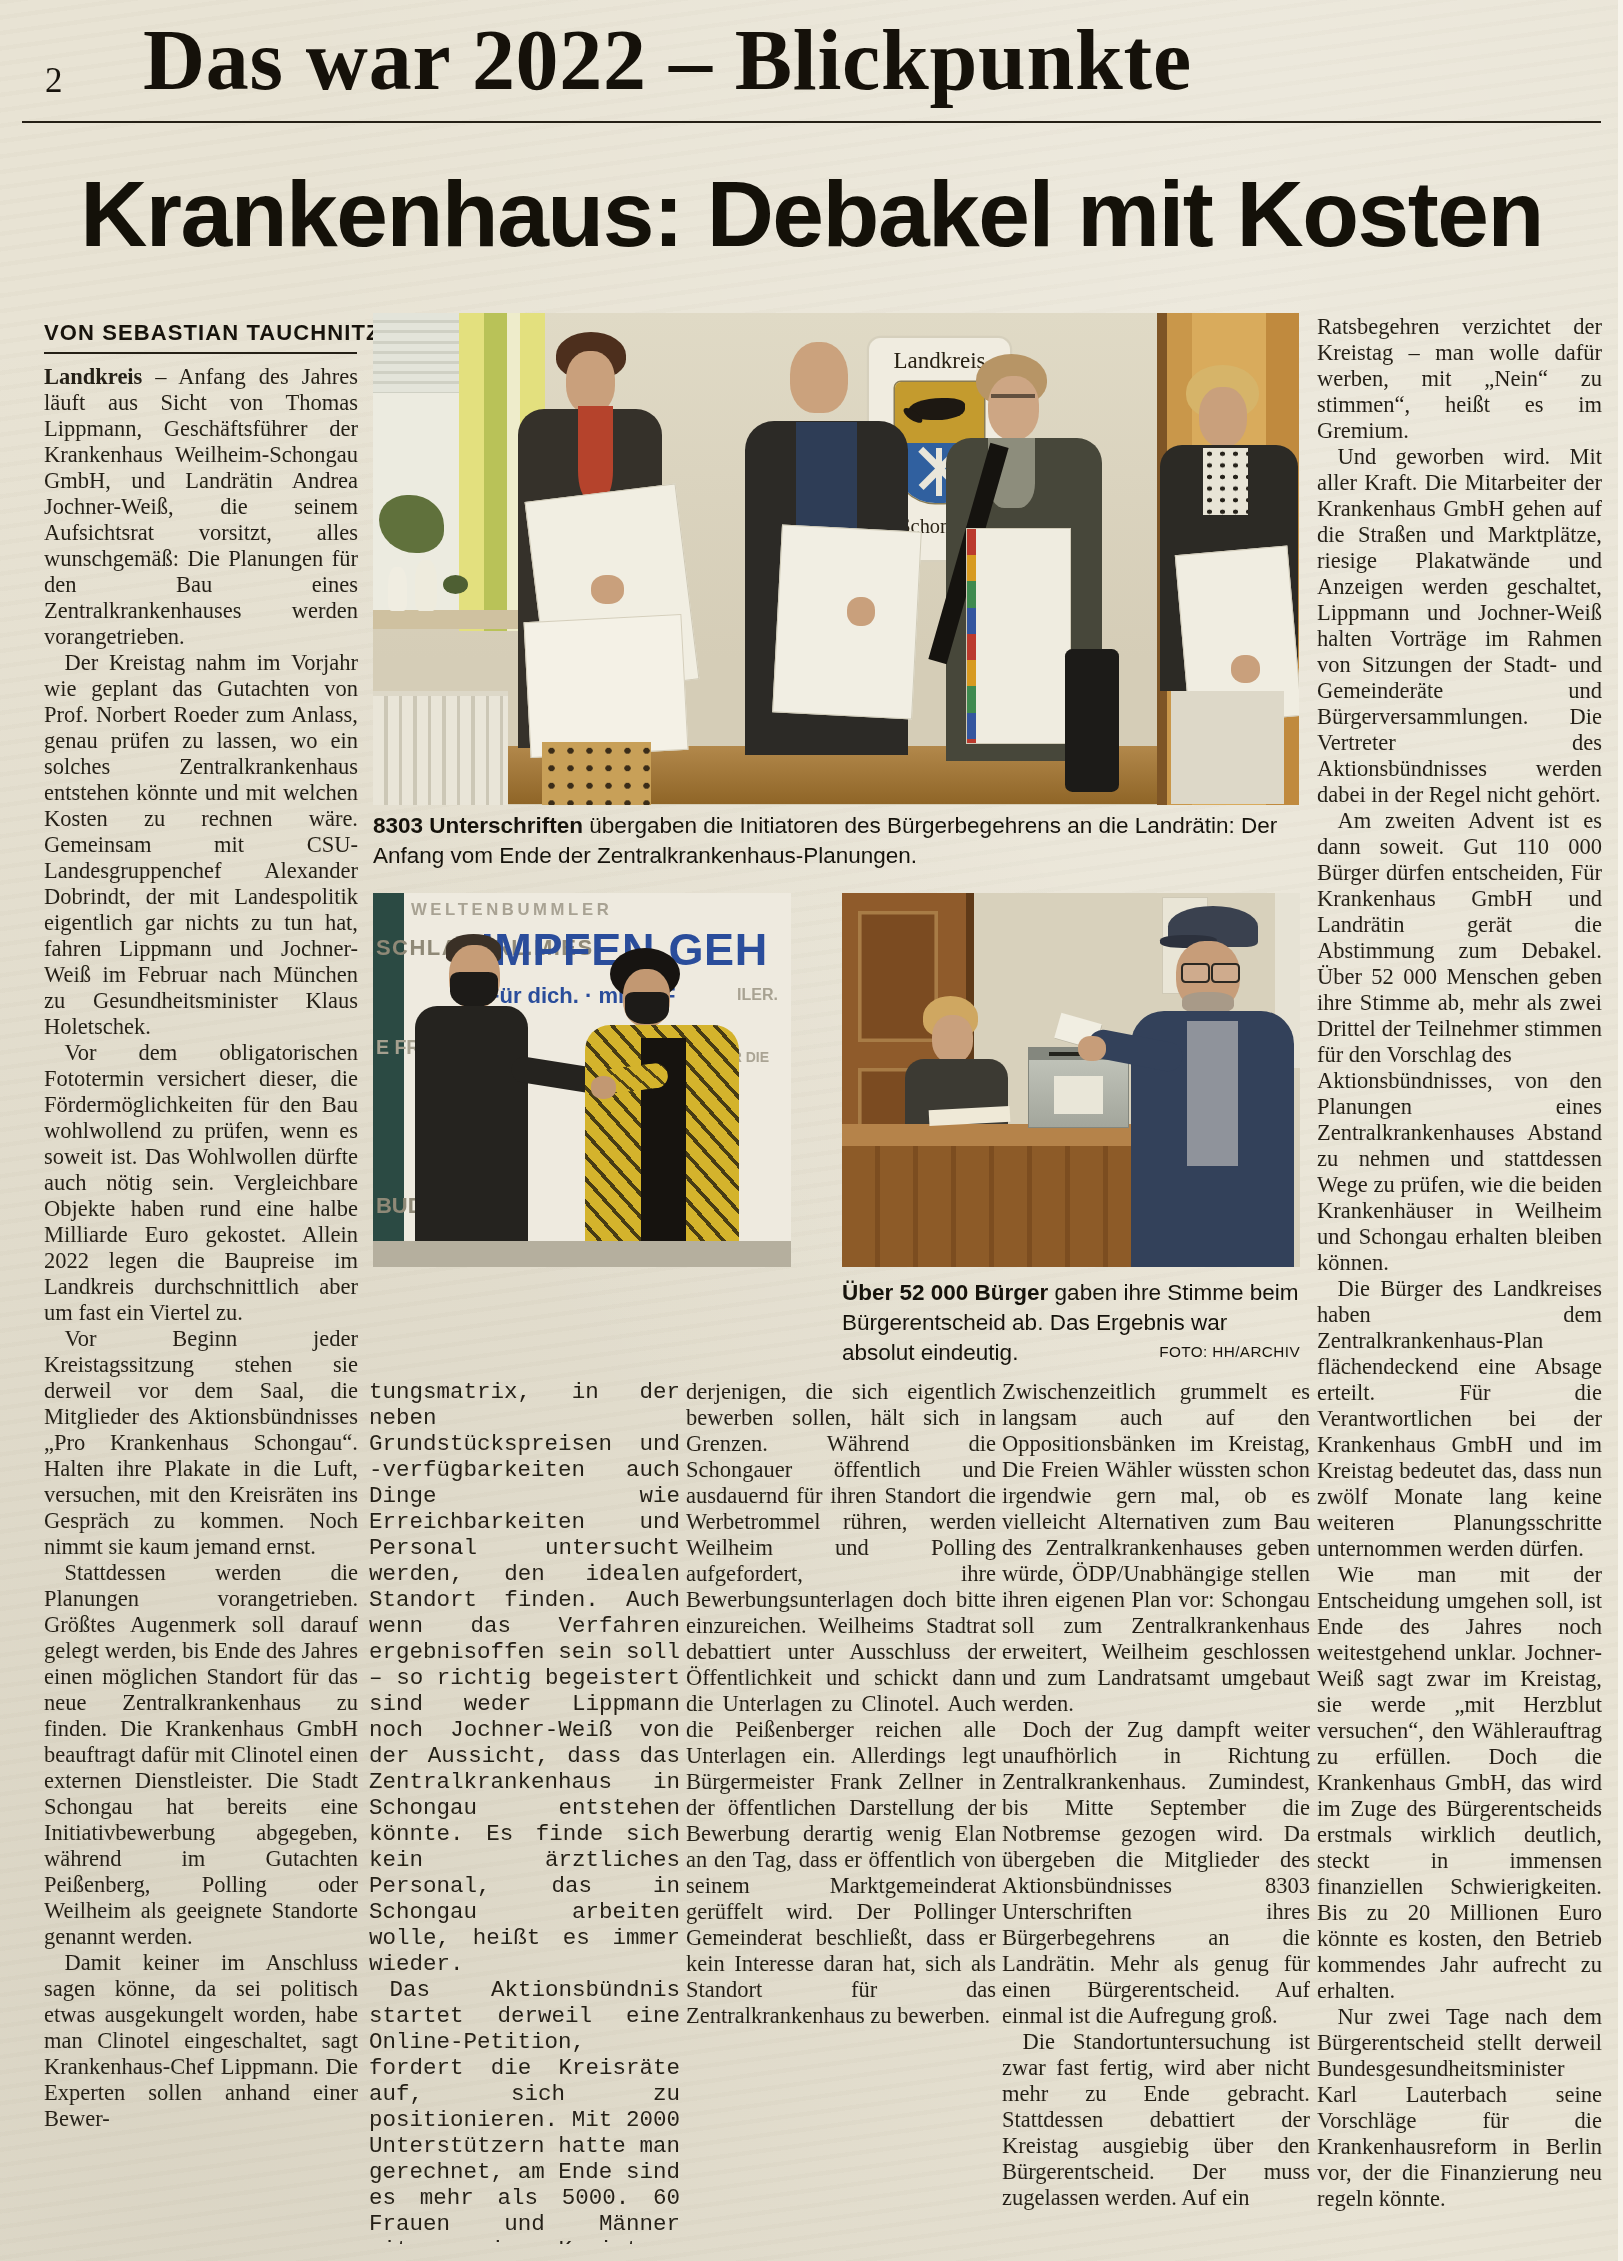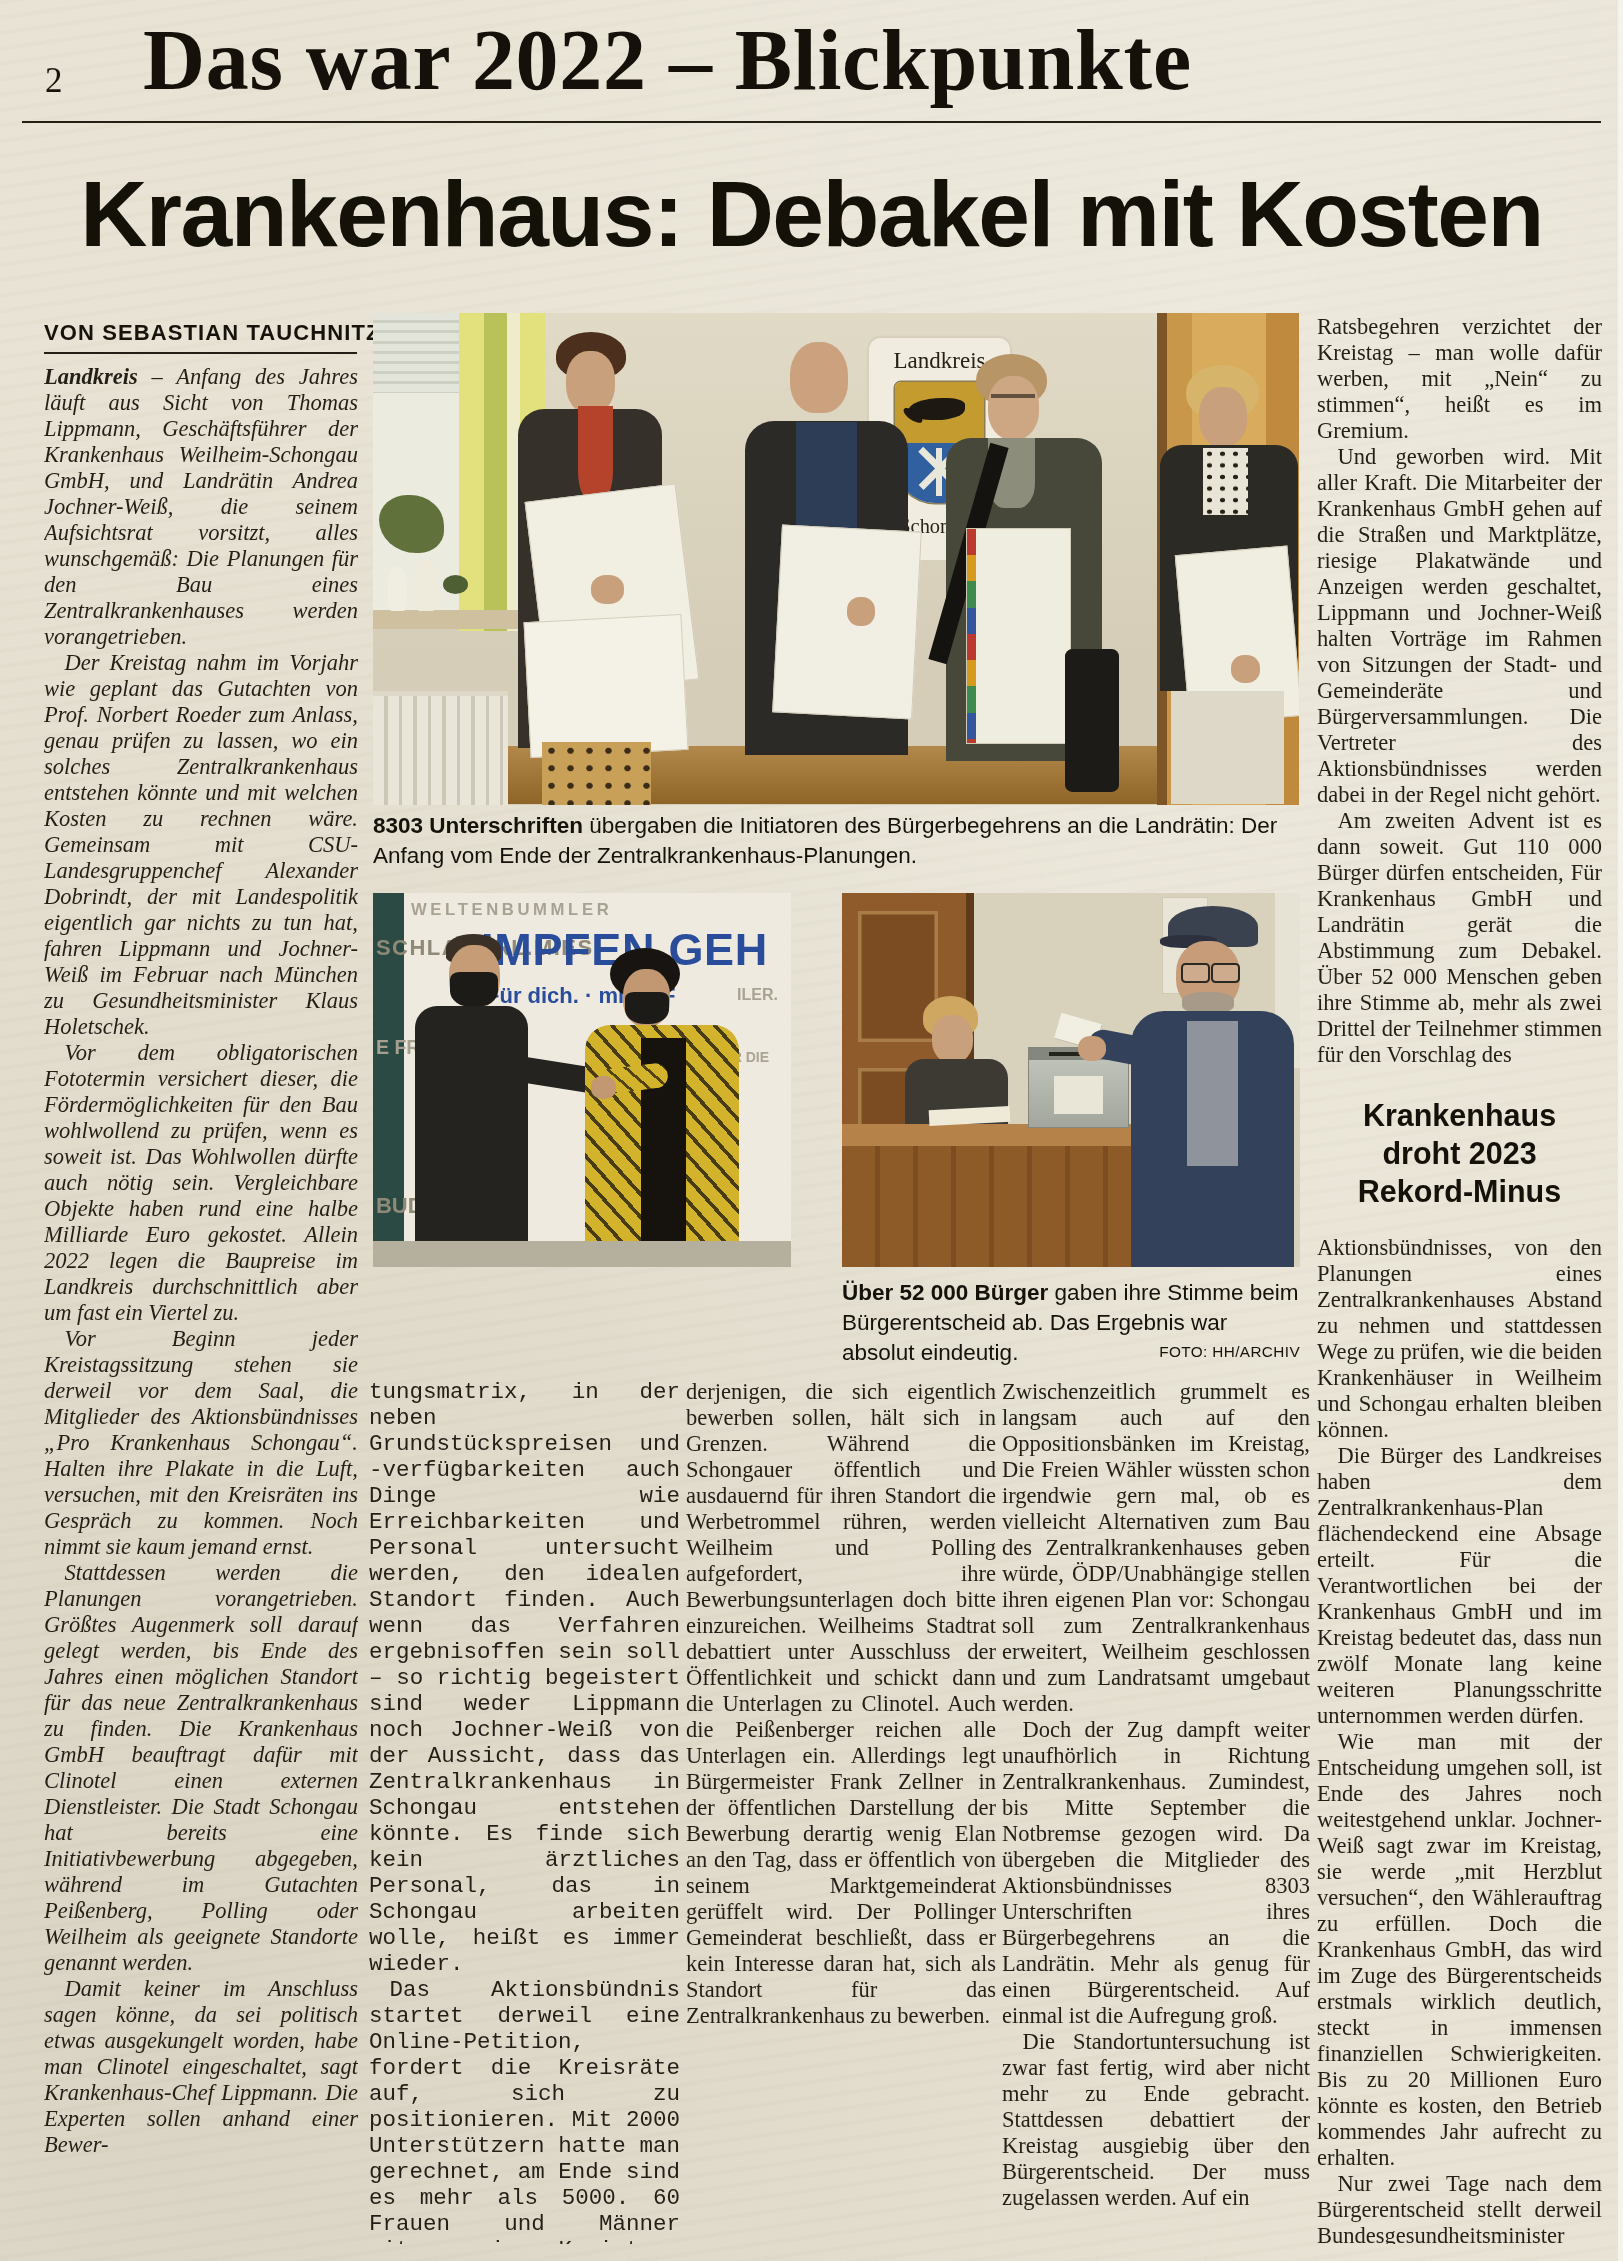--- a/index.html
+++ b/index.html
@@ -17,21 +17,21 @@
   .header-rule{left:22px;top:121px;width:1579px;height:2.2px;background:#241f15;}
   .headline{left:22px;top:161px;width:1579px;text-align:center;font-family:"Liberation Sans",sans-serif;
             font-weight:bold;font-size:93px;letter-spacing:-1.5px;color:#141109;white-space:nowrap;}
   .byline{left:44px;top:320px;font-family:"Liberation Sans",sans-serif;font-weight:bold;
           font-size:22px;letter-spacing:1.1px;color:#17130c;}
   .byline-rule{left:44px;top:352px;width:313px;height:2.2px;background:#241f15;}
   .col{position:absolute;text-align:justify;font-size:22.5px;line-height:26px;color:#241f16;overflow:hidden;}
   .col p{margin:0;hyphens:auto;-webkit-hyphens:auto;}
   .col p.ind{text-indent:20.4px;}
   .lead{font-weight:bold;text-align:right;}
-  .col1{left:44px;top:364px;width:314px;height:1877px;font-style:italic;}
+  .col1{left:44px;top:364px;width:314px;height:1877px;}
   .col2{left:369px;top:1379px;width:311px;height:865px;font-family:Liberation Mono, monospace;}
   .col3{left:686px;top:1379px;width:310px;height:865px;}
   .col4{left:1002px;top:1379px;width:308px;height:865px;}
   .col5{left:1317px;top:314px;width:285px;height:1930px;}
   .subhead{font-family:"Liberation Sans",sans-serif;font-weight:bold;font-size:30.5px;line-height:38px;
            text-align:center;width:269px;margin:28px auto 25px auto;color:#15110a;}
   .photo{position:absolute;overflow:hidden;background:#d9d2bf;}
   .caption{position:absolute;font-family:"Liberation Sans",sans-serif;font-size:22.5px;line-height:30px;
            color:#15120b;text-align:left;}
   .credit{position:absolute;right:0;bottom:2.9px;font-family:"Liberation Sans",sans-serif;
@@ -75,21 +75,20 @@
   <div class="col col4">
     <p>Zwischenzeitlich grummelt es langsam auch auf den Oppositionsbänken im Kreistag, Die Freien Wähler wüssten schon irgendwie gern mal, ob es vielleicht Alternativen zum Bau des Zentralkrankenhauses geben würde, ÖDP/Unabhängige stellen ihren eigenen Plan vor: Schongau soll zum Zentralkrankenhaus erweitert, Weilheim geschlossen und zum Landratsamt umgebaut werden.</p>
     <p class="ind">Doch der Zug dampft weiter unaufhörlich in Richtung Zentralkrankenhaus. Zumindest, bis Mitte September die Notbremse gezogen wird. Da übergeben die Mitglieder des Aktionsbündnisses 8303 Unterschriften ihres Bürgerbegehrens an die Landrätin. Mehr als genug für einen Bürgerentscheid. Auf einmal ist die Aufregung groß.</p>
     <p class="ind">Die Standortuntersuchung ist zwar fast fertig, wird aber nicht mehr zu Ende gebracht. Stattdessen debattiert der Kreistag ausgiebig über den Bürgerentscheid. Der muss zugelassen werden. Auf ein</p>
   </div>
 
   <div class="col col5">
     <p>Ratsbegehren verzichtet der Kreistag – man wolle dafür werben, mit „Nein“ zu stimmen“, heißt es im Gremium.</p>
     <p class="ind">Und geworben wird. Mit aller Kraft. Die Mitarbeiter der Krankenhaus GmbH gehen auf die Straßen und Marktplätze, riesige Plakatwände und Anzeigen werden geschaltet, Lippmann und Jochner-Weiß halten Vorträge im Rahmen von Sitzungen der Stadt- und Gemeinderäte und Bürgerversammlungen. Die Vertreter des Aktionsbündnisses werden dabei in der Regel nicht gehört.</p>
     <p class="ind">Am zweiten Advent ist es dann soweit. Gut 110 000 Bürger dürfen entscheiden, Für Krankenhaus GmbH und Landrätin gerät die Abstimmung zum Debakel. Über 52 000 Menschen geben ihre Stimme ab, mehr als zwei Drittel der Teilnehmer stimmen für den Vorschlag des</p>
-    <div class="subhead">Krankenhaus droht 2023 Rekord-Minus</div>
     <p>Aktionsbündnisses, von den Planungen eines Zentralkrankenhauses Abstand zu nehmen und stattdessen Wege zu prüfen, wie die beiden Krankenhäuser in Weilheim und Schongau erhalten bleiben können.</p>
     <p class="ind">Die Bürger des Landkreises haben dem Zentralkrankenhaus-Plan flächendeckend eine Absage erteilt. Für die Verantwortlichen bei der Krankenhaus GmbH und im Kreistag bedeutet das, dass nun zwölf Monate lang keine weiteren Planungsschritte unternommen werden dürfen.</p>
     <p class="ind">Wie man mit der Entscheidung umgehen soll, ist Ende des Jahres noch weitestgehend unklar. Jochner-Weiß sagt zwar im Kreistag, sie werde „mit Herzblut versuchen“, den Wählerauftrag zu erfüllen. Doch die Krankenhaus GmbH, das wird im Zuge des Bürgerentscheids erstmals wirklich deutlich, steckt in immensen finanziellen Schwierigkeiten. Bis zu 20 Millionen Euro könnte es kosten, den Betrieb kommendes Jahr aufrecht zu erhalten.</p>
     <p class="ind">Nur zwei Tage nach dem Bürgerentscheid stellt derweil Bundesgesundheitsminister Karl Lauterbach seine Vorschläge für die Krankenhausreform in Berlin vor, der die Finanzierung neu regeln könnte.</p>
   </div>
 
   <div class="photo" style="left:373px;top:313px;width:926px;height:492px;background:linear-gradient(#e0dac6,#d5cdb7 70%);">
     <div class="abs" style="left:0;top:433px;width:100%;height:58px;background:linear-gradient(#b2884b,#8f6527);"></div>
     <div class="abs" style="left:0;top:0;width:109px;height:297px;background:#ecebe0;border-right:4.4px solid #d8d3c2;">
       <div class="abs" style="left:0;top:0;width:100%;height:80px;background:repeating-linear-gradient(180deg,#e3e4da 0 7.3px,#cfd0c4 7.3px 10.2px);"></div>

